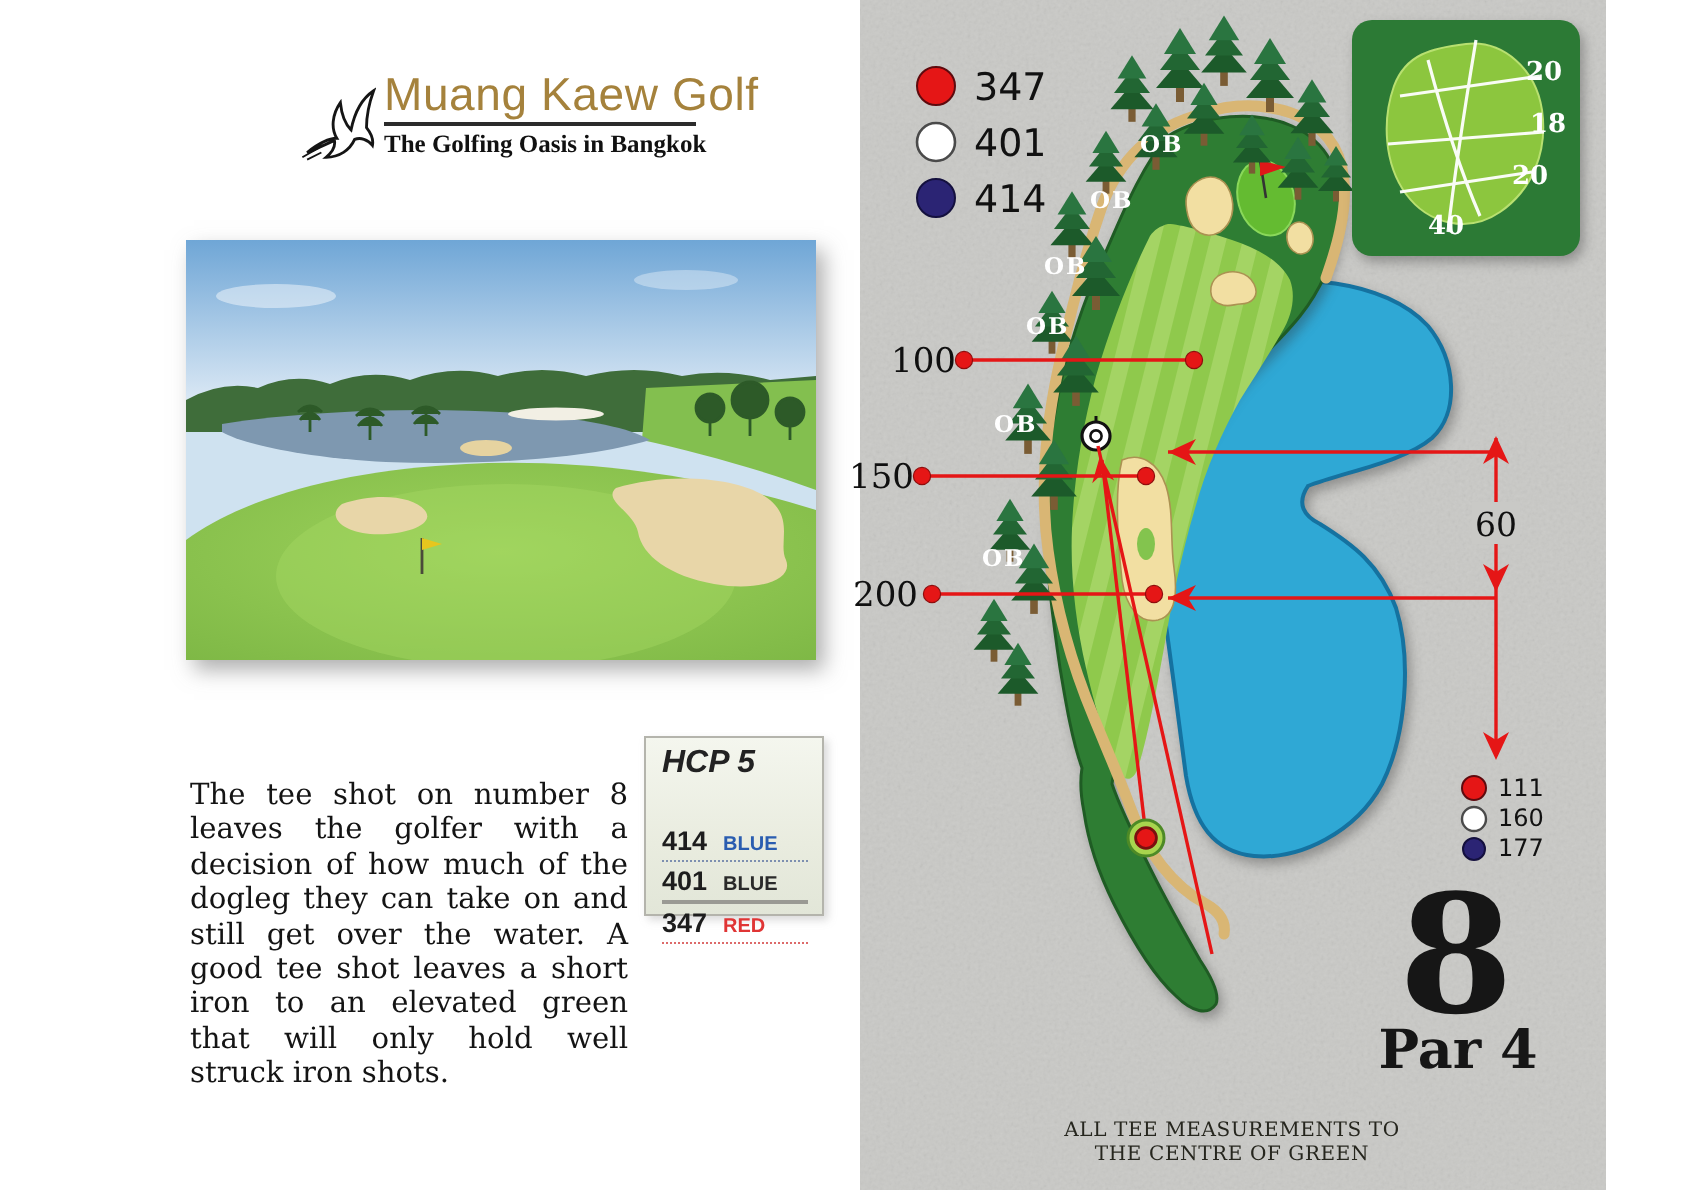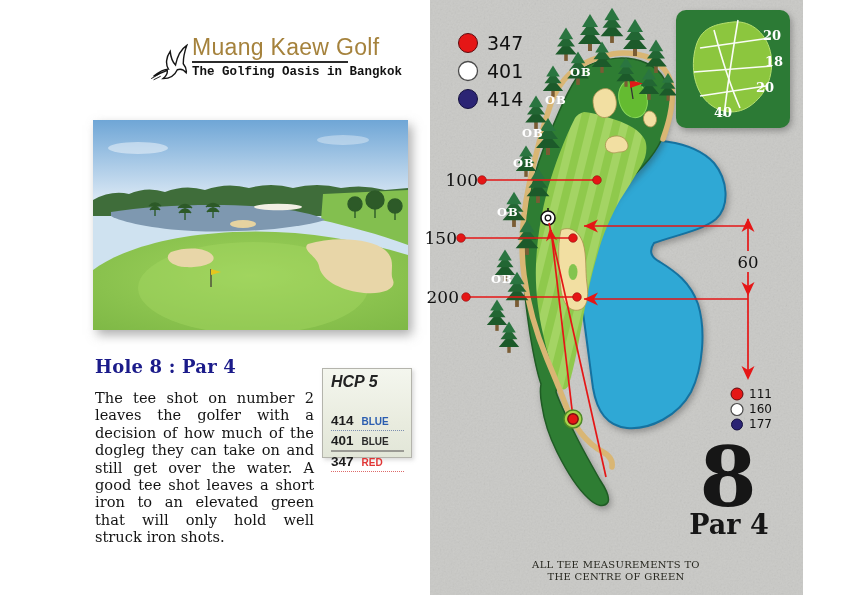--- a/index.html
+++ b/index.html
@@ -5,21 +5,21 @@
   html,body{margin:0;padding:0;background:#fff;}
   #page{position:relative;width:842px;height:595px;background:#ffffff;overflow:hidden;
         font-family:"DejaVu Serif","Liberation Serif",serif;}
   
   .logo{position:absolute;left:150px;top:34px;display:flex;align-items:flex-start;}
   .logo svg{display:block;margin-top:4px;}
   .logo-textblock{margin-left:4px;}
   .logo-title{font-family:"Liberation Sans","DejaVu Sans",sans-serif;font-size:23px;
               color:#a5823c;letter-spacing:.3px;line-height:26px;}
   .logo-rule{height:2px;background:#2b2b2b;margin:1px 0 2px 0;width:156px;}
-  .logo-sub{font-family:Liberation Mono, monospace;font-weight:bold;
+  .logo-sub{font-family:Liberation Serif, serif;font-weight:bold;
             font-size:12.5px;color:#111;}
   
   .photo{position:absolute;left:93px;top:120px;width:315px;height:210px;
          box-shadow:4px 5px 10px rgba(110,110,110,.55);background:#cfe2f0;}
   .photo svg{display:block;}
   
   .hole-heading{position:absolute;left:95px;top:356px;font-size:18px;font-weight:bold;
                 color:#1b1b8a;letter-spacing:.2px;}
   .hole-desc{position:absolute;left:95px;top:389px;width:219px;font-size:14.6px;
              line-height:17.4px;color:#141414;text-align:justify;}
@@ -96,22 +96,21 @@
         <circle cx="262" cy="84" r="7"></circle>
           <circle cx="282" cy="80" r="9"></circle>
           <circle cx="302" cy="86" r="7"></circle>
         <path d="M262,90 L262,98 M282,88 L282,98 M302,92 L302,100"></path>
       </g>
       <line x1="118" y1="149" x2="118" y2="167" stroke="#4a4a3a" stroke-width="1.4"></line>
       <path d="M118,149 L128,152 L118,155 Z" fill="#e6c61e"></path>
     </svg>
   </div>
 
-  <div class="hole-heading">Hole 8 : Par 4</div>
-  <div class="hole-desc">The tee shot on number 2 leaves the golfer with a decision of how much of the dogleg they can take on and still get over the water.  A good tee shot leaves a short iron to an elevated green that will only hold well struck iron shots.</div>
+  <div class="hole-desc">The tee shot on number 8 leaves the golfer with a decision of how much of the dogleg they can take on and still get over the water.  A good tee shot leaves a short iron to an elevated green that will only hold well struck iron shots.</div>
 
   <div class="hcp-box">
     <div class="hcp-title">HCP 5</div>
     <div class="hcp-row blue">
       <span class="hcp-dist">414</span>
       <span class="hcp-tee">BLUE</span>
     </div>
     <div class="hcp-row white">
       <span class="hcp-dist">401</span>
       <span class="hcp-tee">BLUE</span>

